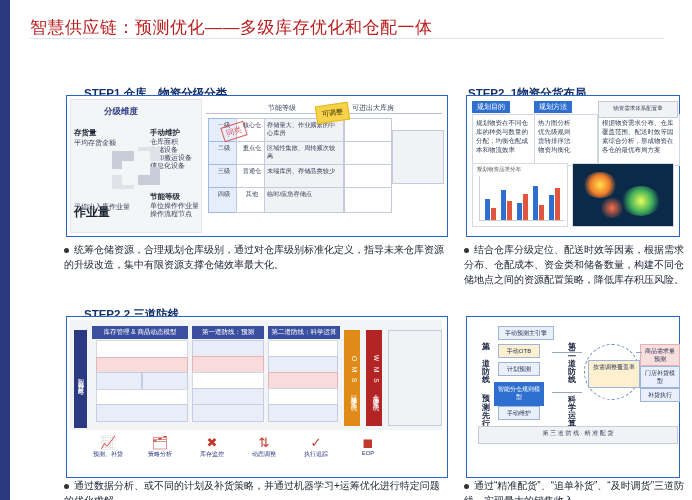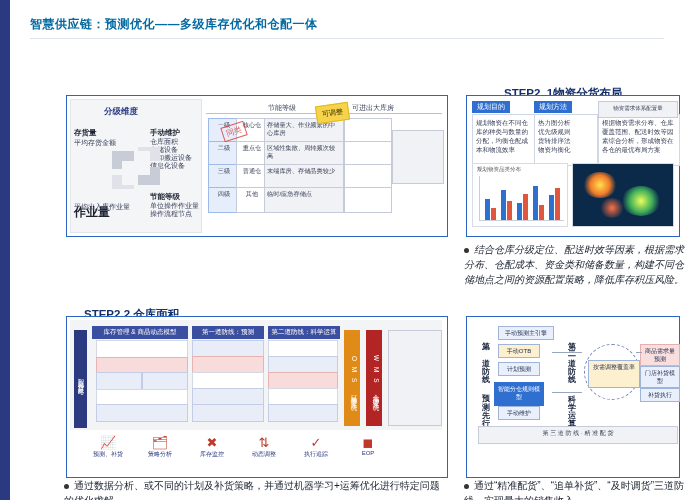--- a/index.html
+++ b/index.html
@@ -10,21 +10,21 @@
     color:#1b2330;
   }
   .slide{position:relative;width:692px;height:500px;background:#fff;}
 
   
   .accent-bar{position:absolute;left:0;top:0;width:10px;height:500px;background:#2b3a80;}
 
   
   .title{
     position:absolute;left:30px;top:16px;
-    font-size:12px;font-weight:bold;color:#0369a1;letter-spacing:.5px;
+    font-size:17px;font-weight:normal;color:#b91c1c;letter-spacing:.5px;
   }
   .subtitle{
     position:absolute;left:30px;top:42px;width:640px;
     font-size:10.5px;line-height:15px;color:#2f3a55;
   }
   .hdr-rule{position:absolute;left:30px;top:38px;width:634px;height:1px;background:#dfe3ec;}
 
   
   .sec-title{
     position:absolute;font-size:11.5px;font-weight:bold;color:#14306b;
@@ -115,20 +115,21 @@
 </head>
 <body>
 
 <div class="slide">
 
   <div class="accent-bar"></div>
 
   <div class="title">智慧供应链：预测优化——多级库存优化和仓配一体</div>
   <div class="hdr-rule"></div>
 
+  <div class="sec-title" style="left:78px;top:84px;">STEP1 仓库、物资分级分类</div>
   <div class="panel" style="left:66px;top:95px;width:380px;height:140px;"></div>
 
   <div class="panel grey" style="left:70px;top:99px;width:130px;height:132px;"></div>
   <div class="label-b" style="left:104px;top:106px;font-size:8.5px;color:#2b3a80;">分级维度</div>
 
   <div class="label-b" style="left:74px;top:128px;font-size:7.5px;">存货量</div>
   <div class="label-s" style="left:74px;top:138px;">平均存货金额</div>
   <div class="label-b" style="left:74px;top:204px;font-size:12px;">作业量</div>
   <div class="label-s" style="left:74px;top:202px;">平均出入库作业量</div>
 
@@ -170,22 +171,25 @@
 
   <div class="mini-box" style="left:344px;top:118px;width:42px;height:20px;"></div>
   <div class="mini-box" style="left:344px;top:141px;width:42px;height:20px;"></div>
   <div class="mini-box" style="left:344px;top:164px;width:42px;height:20px;"></div>
   <div class="mini-box" style="left:344px;top:187px;width:42px;height:20px;"></div>
   <div class="mini-box grey" style="left:392px;top:130px;width:46px;height:48px;"></div>
 
   <div class="yellow-flag" style="left:316px;top:104px;">可调整</div>
   <div class="red-stamp" style="left:222px;top:124px;">同类</div>
 
-
-  <div class="sec-title" style="left:498px;top:84px;">STEP2 .1物资分货布局</div>
+  <div class="bullet" style="left:64px;top:242px;width:382px;">
+    <span class="dot"></span><span>统筹仓储资源，合理规划仓库级别，通过对仓库级别标准化定义，指导未来仓库资源的升级改造，集中有限资源支撑仓储效率最大化。</span>
+  </div>
+
+  <div class="sec-title" style="left:462px;top:84px;">STEP2 .1物资分货布局</div>
   <div class="panel" style="left:466px;top:95px;width:212px;height:140px;"></div>
 
   <div class="card-title" style="left:472px;top:101px;">规划目的</div>
   <div class="card-w" style="left:472px;top:114px;width:56px;height:44px;">规划物资在不同仓库的种类与数量的分配，均衡仓配成本和物流效率</div>
 
   <div class="card-title" style="left:534px;top:101px;">规划方法</div>
   <div class="card-w" style="left:534px;top:114px;width:56px;height:44px;white-space:pre-line;">热力图分析
 优先级规则
 货转排序法
 物资均衡化</div>
@@ -212,25 +216,25 @@
       <div class="bar" style="left:76px;width:5px;height:32px;background:#e0553d;"></div>
     </div>
   </div>
 
   <div class="chartbox" style="left:572px;top:163px;width:100px;height:62px;overflow:hidden;background:#0b2a4a;">
     <div class="heat" style="left:10px;top:8px;width:34px;height:26px;border-radius:50%;background:radial-gradient(circle,#ffe04d 0%,#f07b2a 45%,rgba(40,90,140,0) 75%);"></div>
     <div class="heat" style="left:48px;top:22px;width:40px;height:30px;border-radius:50%;background:radial-gradient(circle,#eaff5a 0%,#3fae5a 45%,rgba(30,80,130,0) 75%);"></div>
     <div class="heat" style="left:26px;top:34px;width:26px;height:20px;border-radius:50%;background:radial-gradient(circle,#ff7043 0%,rgba(30,80,130,0) 70%);"></div>
   </div>
 
-  <div class="bullet" style="left:464px;top:242px;width:222px;font-style:italic;">
+  <div class="bullet" style="left:464px;top:242px;width:222px;">
     <span class="dot"></span><span>结合仓库分级定位、配送时效等因素，根据需求分布、仓配成本、资金类和储备数量，构建不同仓储地点之间的资源配置策略，降低库存积压风险。</span>
   </div>
 
-  <div class="sec-title" style="left:78px;top:305px;">STEP2.2 仓库面积</div>
+  <div class="sec-title" style="left:78px;top:305px;">STEP2.2 三道防线</div>
   <div class="panel" style="left:66px;top:316px;width:380px;height:160px;"></div>
   <div class="s22-wrap" style="left:70px;top:320px;width:372px;height:110px;"></div>
 
   <div class="vtag" style="left:74px;top:330px;height:92px;">智能补货策略</div>
 
   <div class="col-hd" style="left:92px;top:326px;width:96px;">库存管理 &amp; 商品动态模型</div>
   <div class="col-hd" style="left:192px;top:326px;width:72px;">第一道防线：预测</div>
   <div class="col-hd" style="left:268px;top:326px;width:72px;">第二道防线：科学运算</div>
 
   <div class="cell wht" style="left:96px;top:340px;width:88px;height:14px;"></div>

